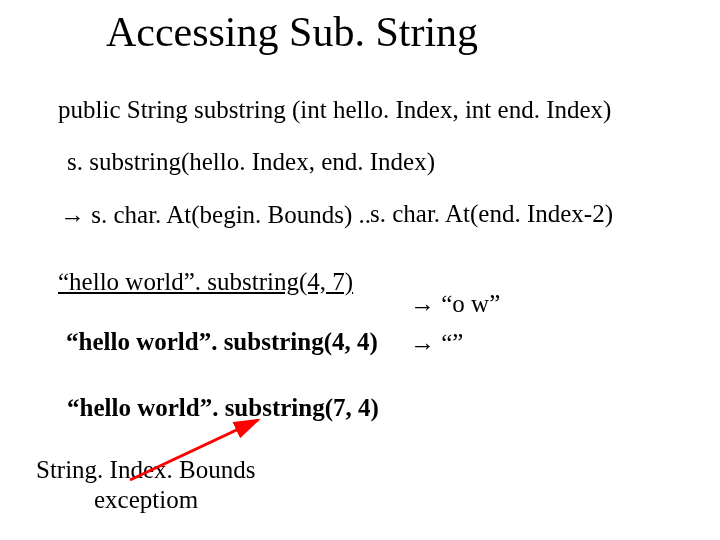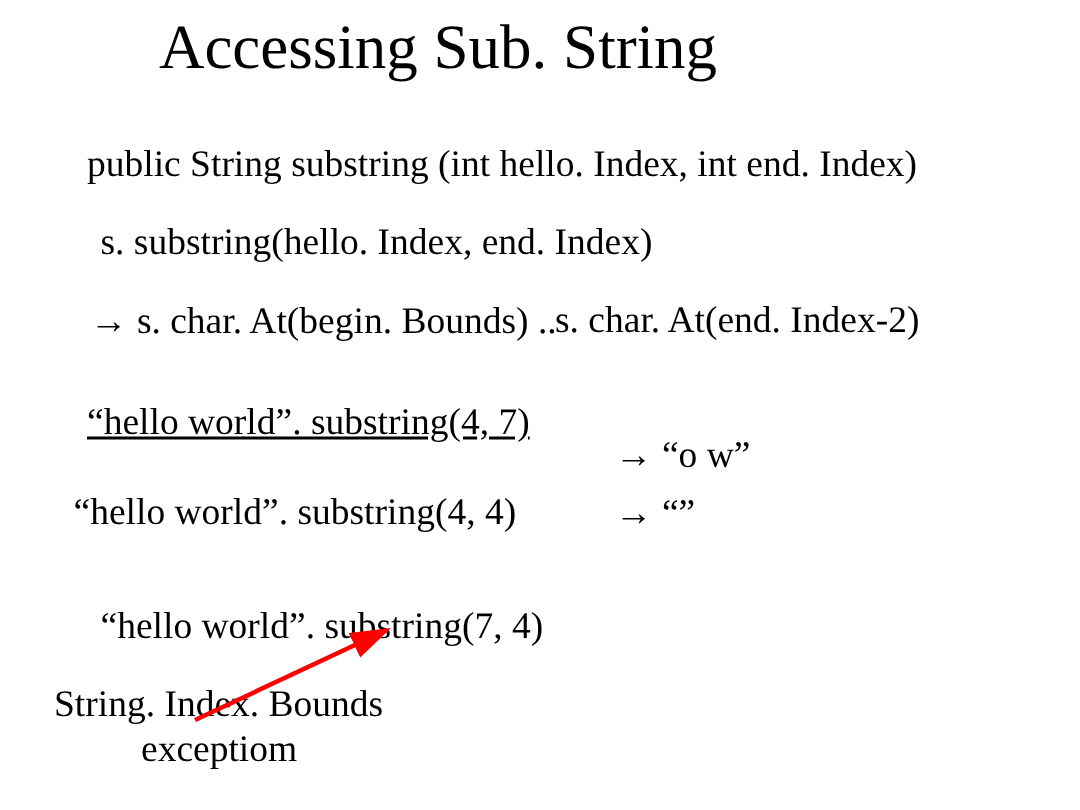--- a/index.html
+++ b/index.html
@@ -53,26 +53,26 @@
   <div class="line" style="top:200px; left:60px;">
     <span class="arrow-glyph">→</span><span> s. char. At(begin. Bounds) .. </span>
   </div>
   <div class="line" style="top:200px; left:370px;">s. char. At(end. Index-2)</div>
 
   <div class="line" style="top:268px; left:58px;text-decoration:underline;">“hello world”. substring(4, 7)</div>
   <div class="line" style="top:268px; left:410px;margin-top:21px;">
     <span class="arrow-glyph">→</span><span> </span><span>“o w”</span>
   </div>
 
-  <div class="line" style="top:328px; left:49px;">“hello world”. substring(4, 4)</div>
+  <div class="line" style="top:328px; left:66px;font-weight:bold;">“hello world”. substring(4, 4)</div>
   <div class="line" style="top:328px; left:410px;">
     <span class="arrow-glyph">→</span><span> </span><span>“”</span>
   </div>
 
-  <div class="line" style="top:404px; left:67px;">“hello world”. substring(7, 4)</div>
+  <div class="line" style="top:394px; left:67px;font-weight:bold;">“hello world”. substring(7, 4)</div>
 
   <div class="line" style="top:486px; left:94px;">exceptiom</div>
   <div class="line" style="top:456px; left:36px;">String. Index. Bounds</div>
 
   <svg class="pointer" style="left:0; top:0;" width="720" height="540">
     <defs>
       <marker id="ah" markerWidth="10" markerHeight="10" refX="8" refY="3" orient="auto">
         <path d="M0,0 L9,3 L0,6 Z" fill="#ff0000"></path>
       </marker>
     </defs>

